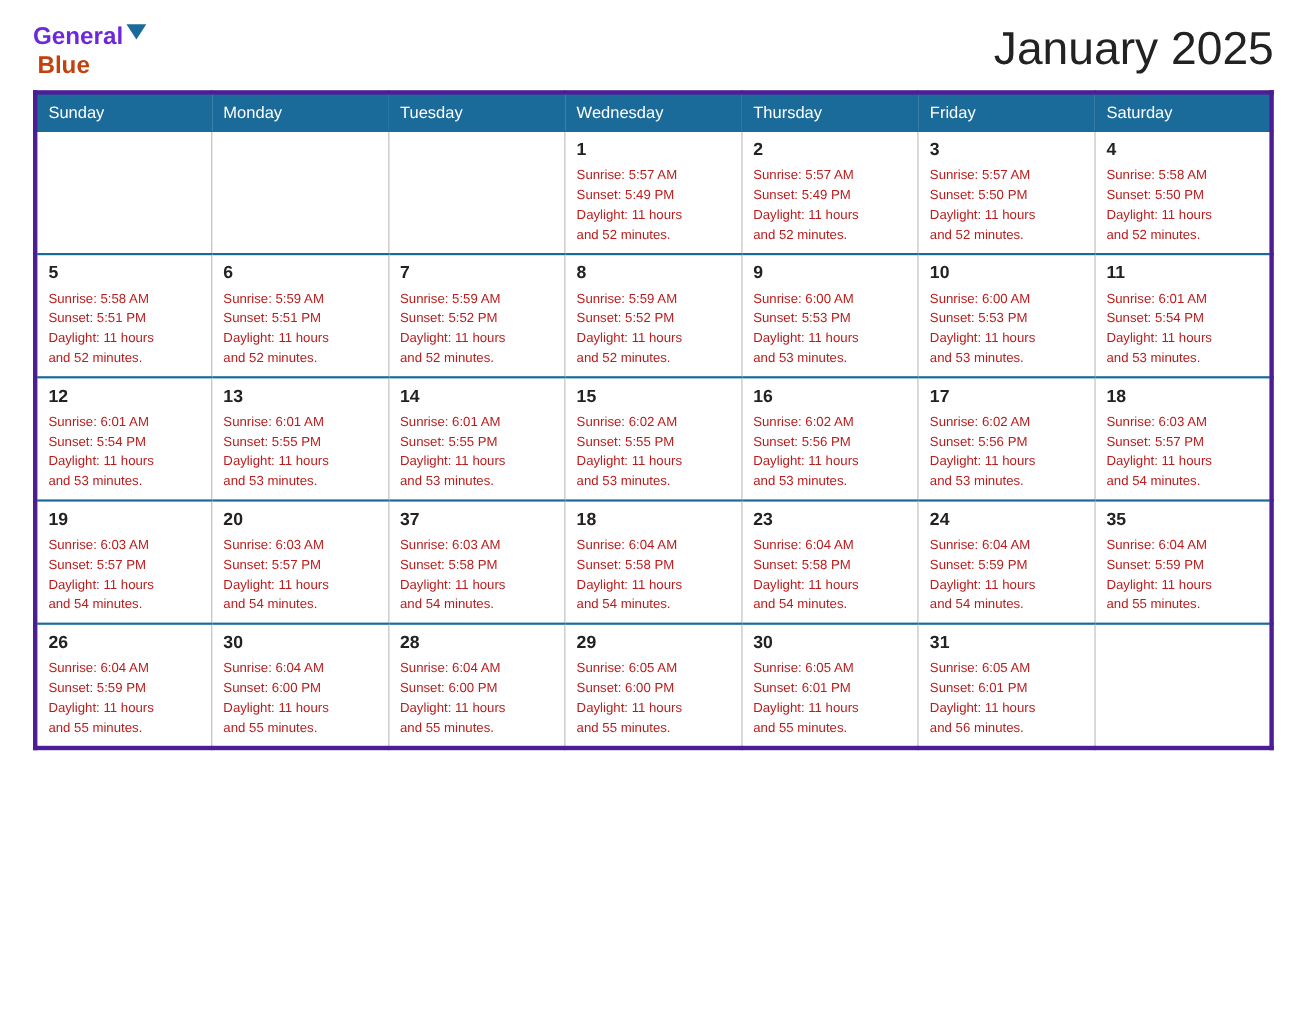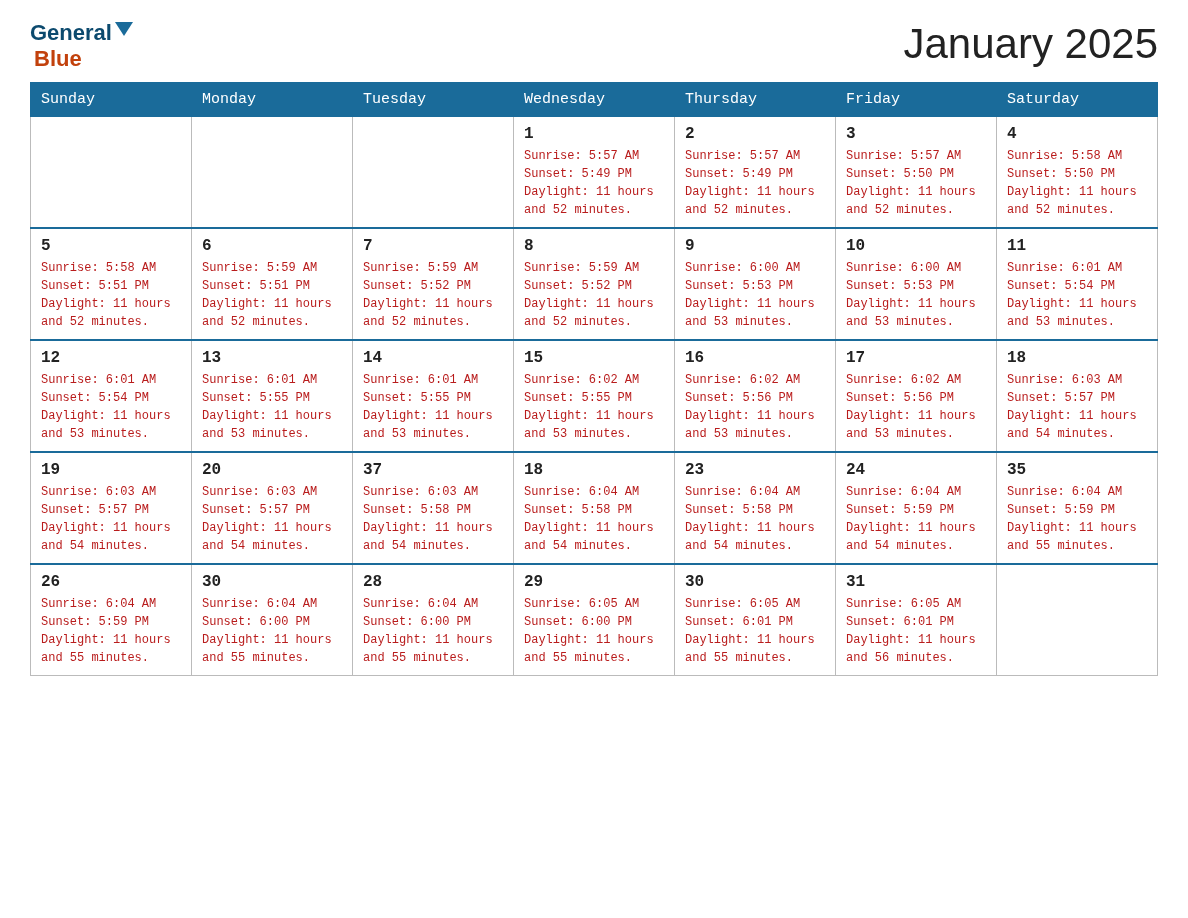--- a/index.html
+++ b/index.html
@@ -53,22 +53,21 @@
       color: #222;
     }
     .title-block h2 {
       font-size: 20px;
       font-weight: normal;
       color: #333;
     }
     .calendar {
       width: 100%;
       border-collapse: collapse;
-      border: 1px solid #4c1d95;
-      font-family: Liberation Mono, monospace;
+      border: 4px solid #4c1d95;
     }
     .calendar th {
       background-color: #1a6b9a;
       color: #fff;
       text-align: left;
       padding: 8px 10px;
       font-size: 15px;
       font-weight: normal;
       border: 1px solid #1a6b9a;
     }
@@ -363,21 +362,21 @@
 <style>
   .logo {
     display: flex;
     flex-wrap: wrap;
     align-items: center;
     max-width: 160px;
   }
   .logo-text-general {
     font-size: 22px;
     font-weight: bold;
-    color: #0c4a6e;
+    color: #6d28d9;
   }
   .logo-triangle {
     display: inline-block;
     width: 0;
     height: 0;
     border-left: 9px solid transparent;
     border-right: 9px solid transparent;
     border-top: 14px solid #1a6b9a;
     margin-left: 3px;
     position: relative;

